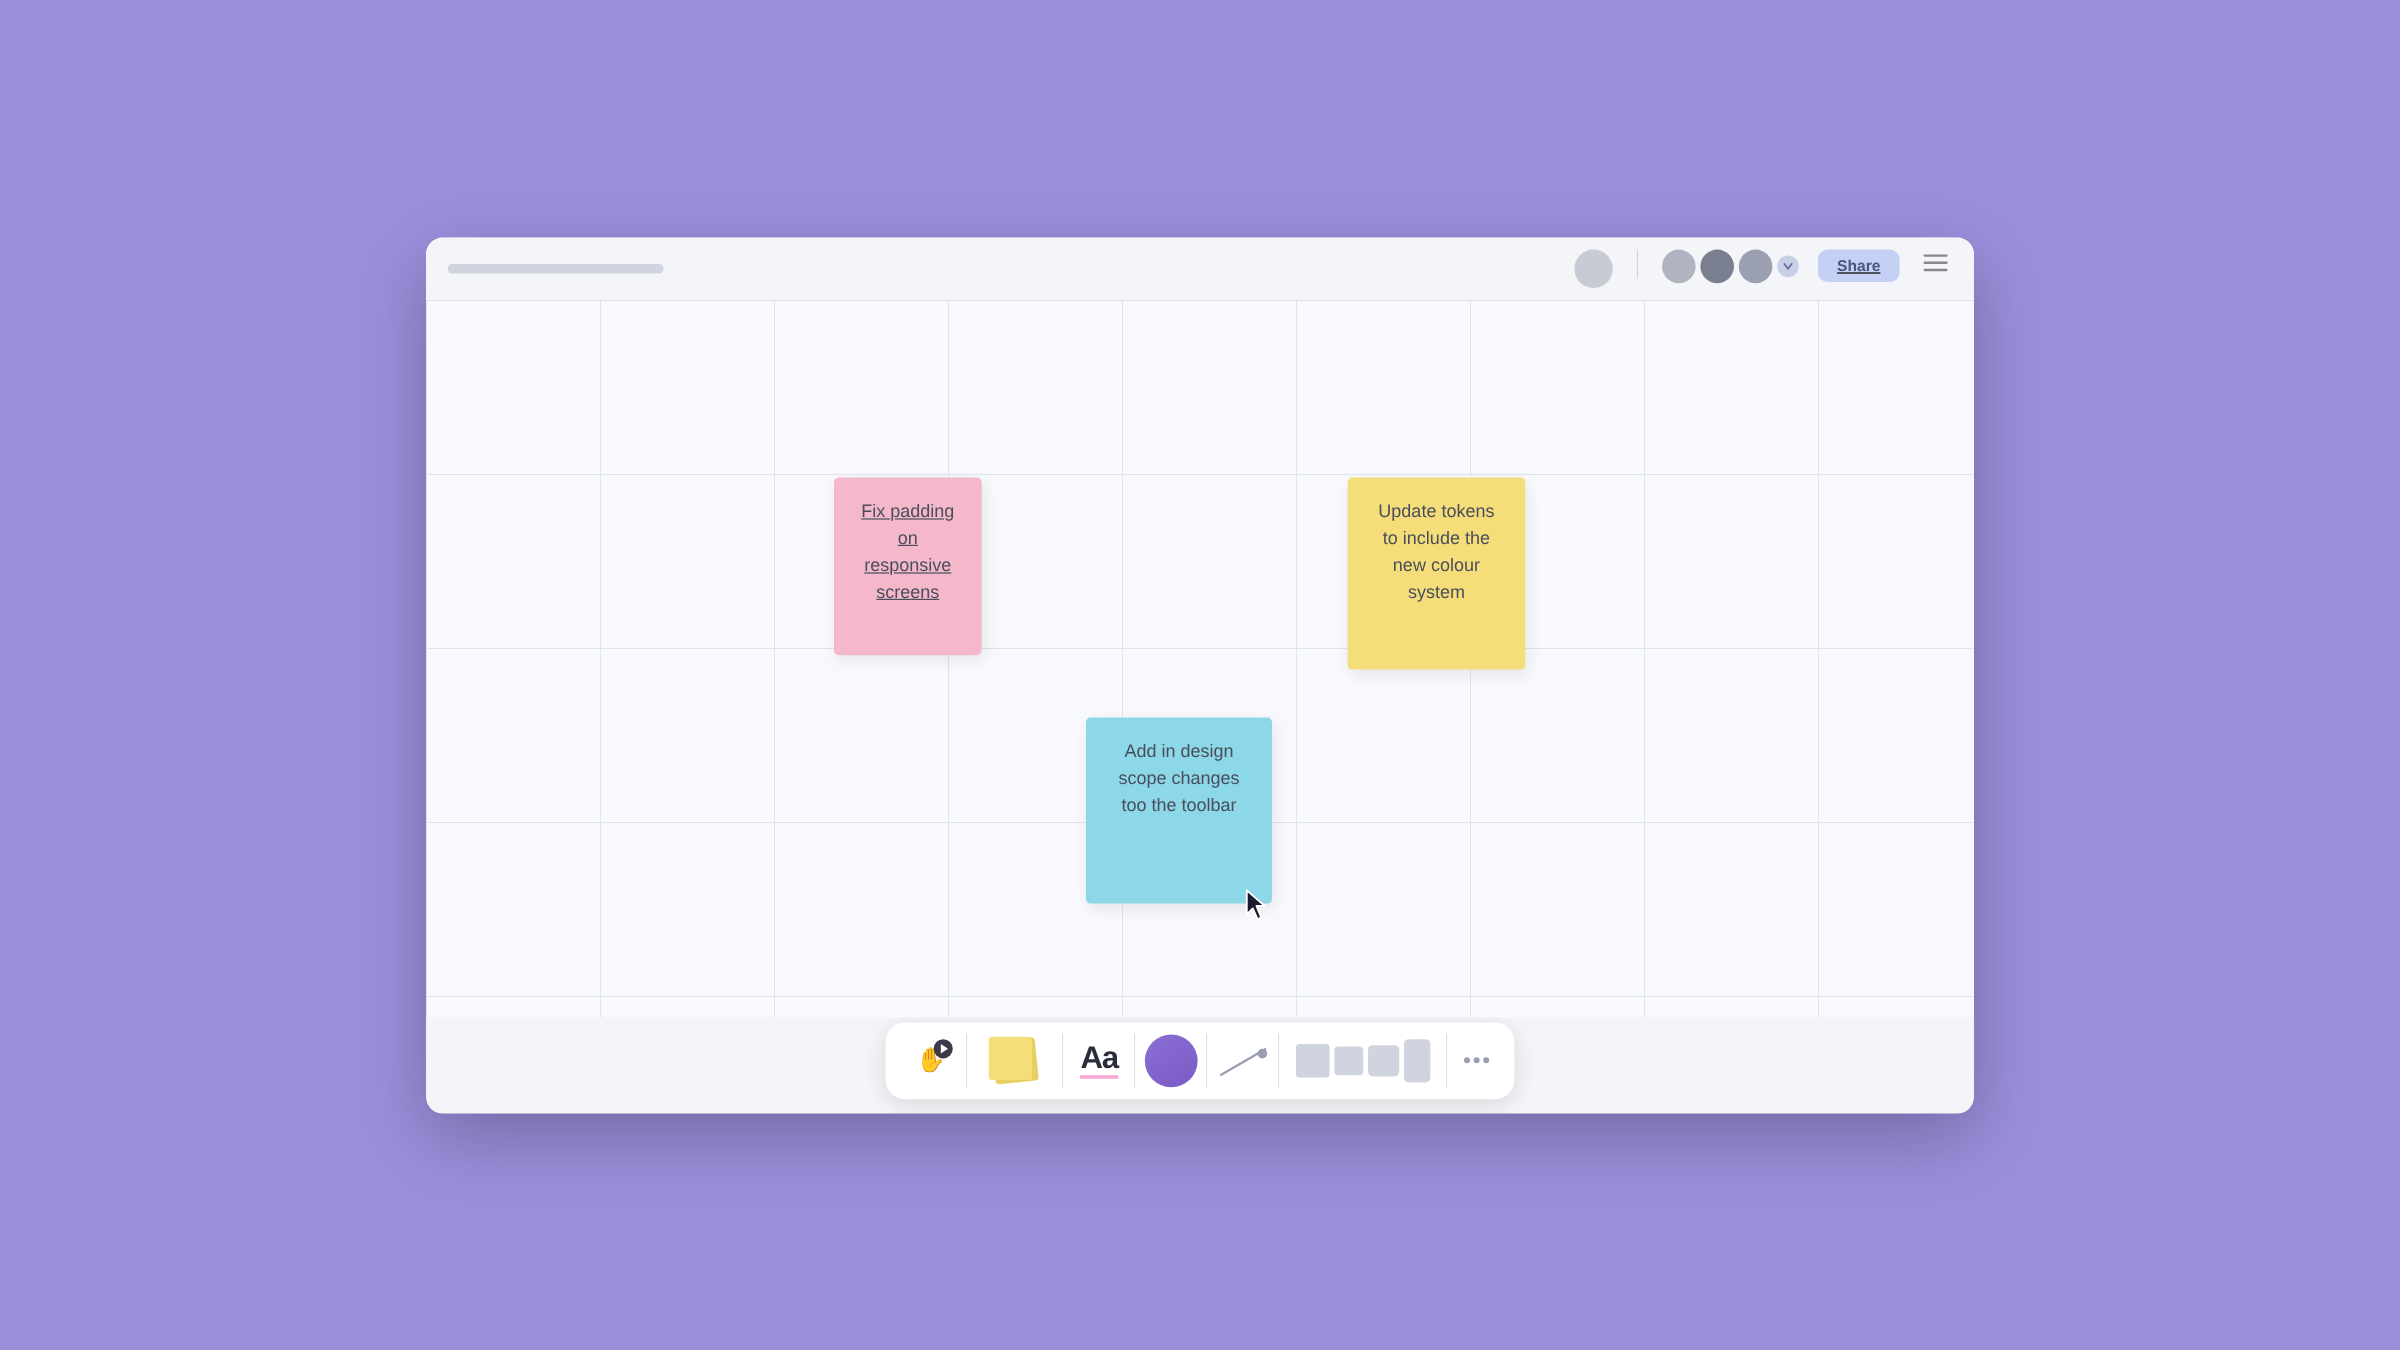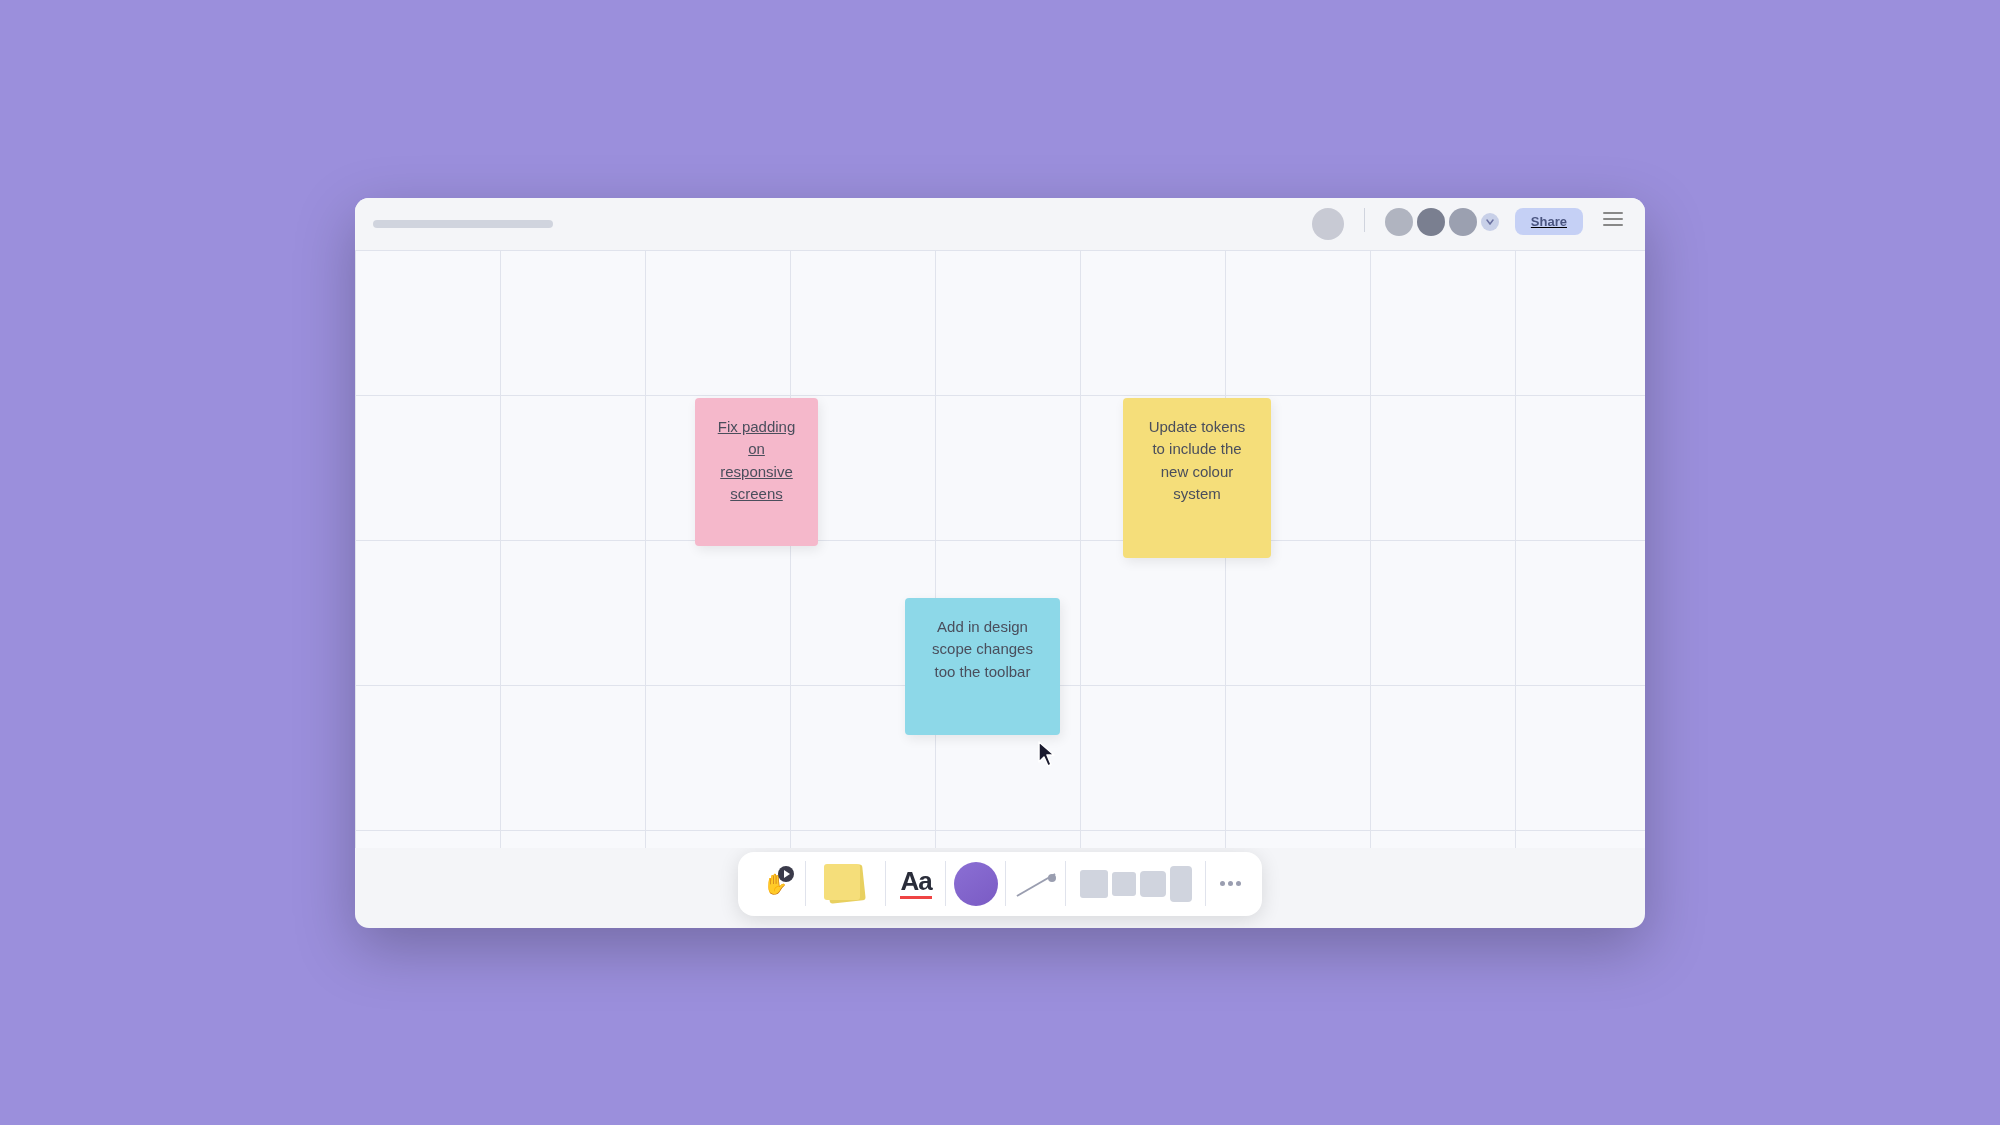--- a/index.html
+++ b/index.html
@@ -160,21 +160,21 @@
       background: #f5de7a;
       width: 148px;
       height: 160px;
       left: 768px;
       top: 148px;
     }
 
     .sticky-blue {
       background: #8dd8e8;
       width: 155px;
-      height: 137px;
+      height: 155px;
       left: 550px;
       top: 348px;
     }
 
     
     .cursor-pointer {
       position: absolute;
       left: 680px;
       top: 490px;
       width: 24px;
@@ -289,21 +289,21 @@
       left: 4px;
       top: 2px;
     }
 
     
     .text-tool {
       font-size: 26px;
       font-weight: 800;
       color: #2a2d3a;
       line-height: 1;
-      border-bottom: 3px solid #ef4444;
+      border-bottom: 3px solid #f9a8d4;
       padding-bottom: 2px;
       letter-spacing: -1px;
     }
 
     
     .shape-circle {
       width: 44px;
       height: 44px;
       border-radius: 50%;
       background: linear-gradient(145deg, #8b6fd4, #7a5bc4);

